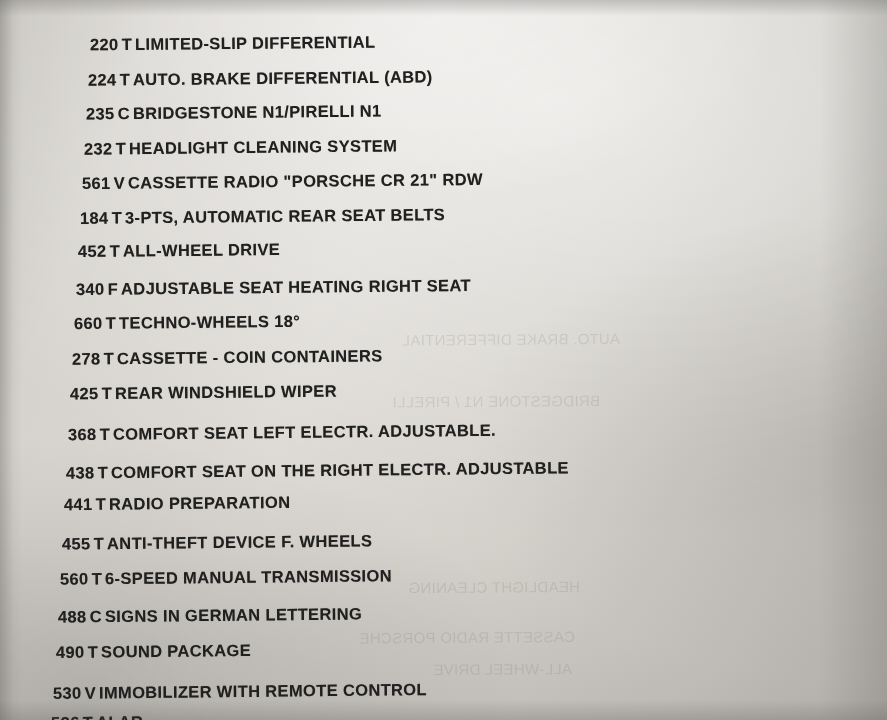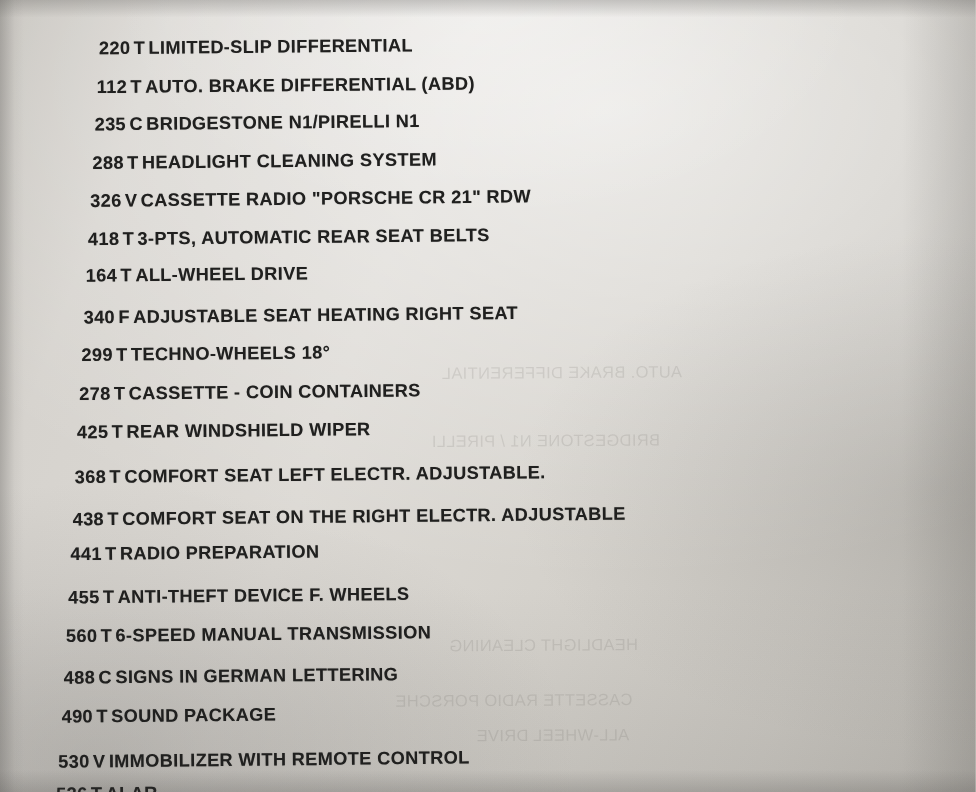--- a/index.html
+++ b/index.html
@@ -124,49 +124,49 @@
     <div class="bt" style="left:572px; top:660px;">ALL-WHEEL DRIVE</div>
   </div>
 
   <div id="option-list">
 
     <div class="option-row" style="left:90px; top:34px; transform:rotate(-0.55deg);">
       <span class="code">220</span><span class="cat">T</span><span class="desc">LIMITED-SLIP DIFFERENTIAL</span>
     </div>
 
     <div class="option-row" style="left:88px; top:69px; transform:rotate(-0.55deg);">
-      <span class="code">112</span><span class="cat">T</span><span class="desc">AUTO. BRAKE DIFFERENTIAL (ABD)</span>
+      <span class="code">224</span><span class="cat">T</span><span class="desc">AUTO. BRAKE DIFFERENTIAL (ABD)</span>
     </div>
 
     <div class="option-row" style="left:86px; top:103px; transform:rotate(-0.6deg);">
       <span class="code">235</span><span class="cat">C</span><span class="desc">BRIDGESTONE N1/PIRELLI N1</span>
     </div>
 
     <div class="option-row" style="left:84px; top:138px; transform:rotate(-0.6deg);">
-      <span class="code">288</span><span class="cat">T</span><span class="desc">HEADLIGHT CLEANING SYSTEM</span>
+      <span class="code">232</span><span class="cat">T</span><span class="desc">HEADLIGHT CLEANING SYSTEM</span>
     </div>
 
     <div class="option-row" style="left:82px; top:172px; transform:rotate(-0.6deg);">
-      <span class="code">326</span><span class="cat">V</span><span class="desc">CASSETTE RADIO "PORSCHE CR 21" RDW</span>
+      <span class="code">561</span><span class="cat">V</span><span class="desc">CASSETTE RADIO "PORSCHE CR 21" RDW</span>
     </div>
 
     <div class="option-row" style="left:80px; top:207px; transform:rotate(-0.6deg);">
-      <span class="code">418</span><span class="cat">T</span><span class="desc">3-PTS, AUTOMATIC REAR SEAT BELTS</span>
+      <span class="code">184</span><span class="cat">T</span><span class="desc">3-PTS, AUTOMATIC REAR SEAT BELTS</span>
     </div>
 
     <div class="option-row" style="left:78px; top:241px; transform:rotate(-0.6deg);">
-      <span class="code">164</span><span class="cat">T</span><span class="desc">ALL-WHEEL DRIVE</span>
+      <span class="code">452</span><span class="cat">T</span><span class="desc">ALL-WHEEL DRIVE</span>
     </div>
 
     <div class="option-row" style="left:76px; top:278px; transform:rotate(-0.6deg);">
       <span class="code">340</span><span class="cat">F</span><span class="desc">ADJUSTABLE SEAT HEATING RIGHT SEAT</span>
     </div>
 
     <div class="option-row" style="left:74px; top:313px; transform:rotate(-0.6deg);">
-      <span class="code">299</span><span class="cat">T</span><span class="desc">TECHNO-WHEELS 18°</span>
+      <span class="code">660</span><span class="cat">T</span><span class="desc">TECHNO-WHEELS 18°</span>
     </div>
 
     <div class="option-row" style="left:72px; top:348px; transform:rotate(-0.6deg);">
       <span class="code">278</span><span class="cat">T</span><span class="desc">CASSETTE - COIN CONTAINERS</span>
     </div>
 
     <div class="option-row" style="left:70px; top:383px; transform:rotate(-0.6deg);">
       <span class="code">425</span><span class="cat">T</span><span class="desc">REAR WINDSHIELD WIPER</span>
     </div>
 

